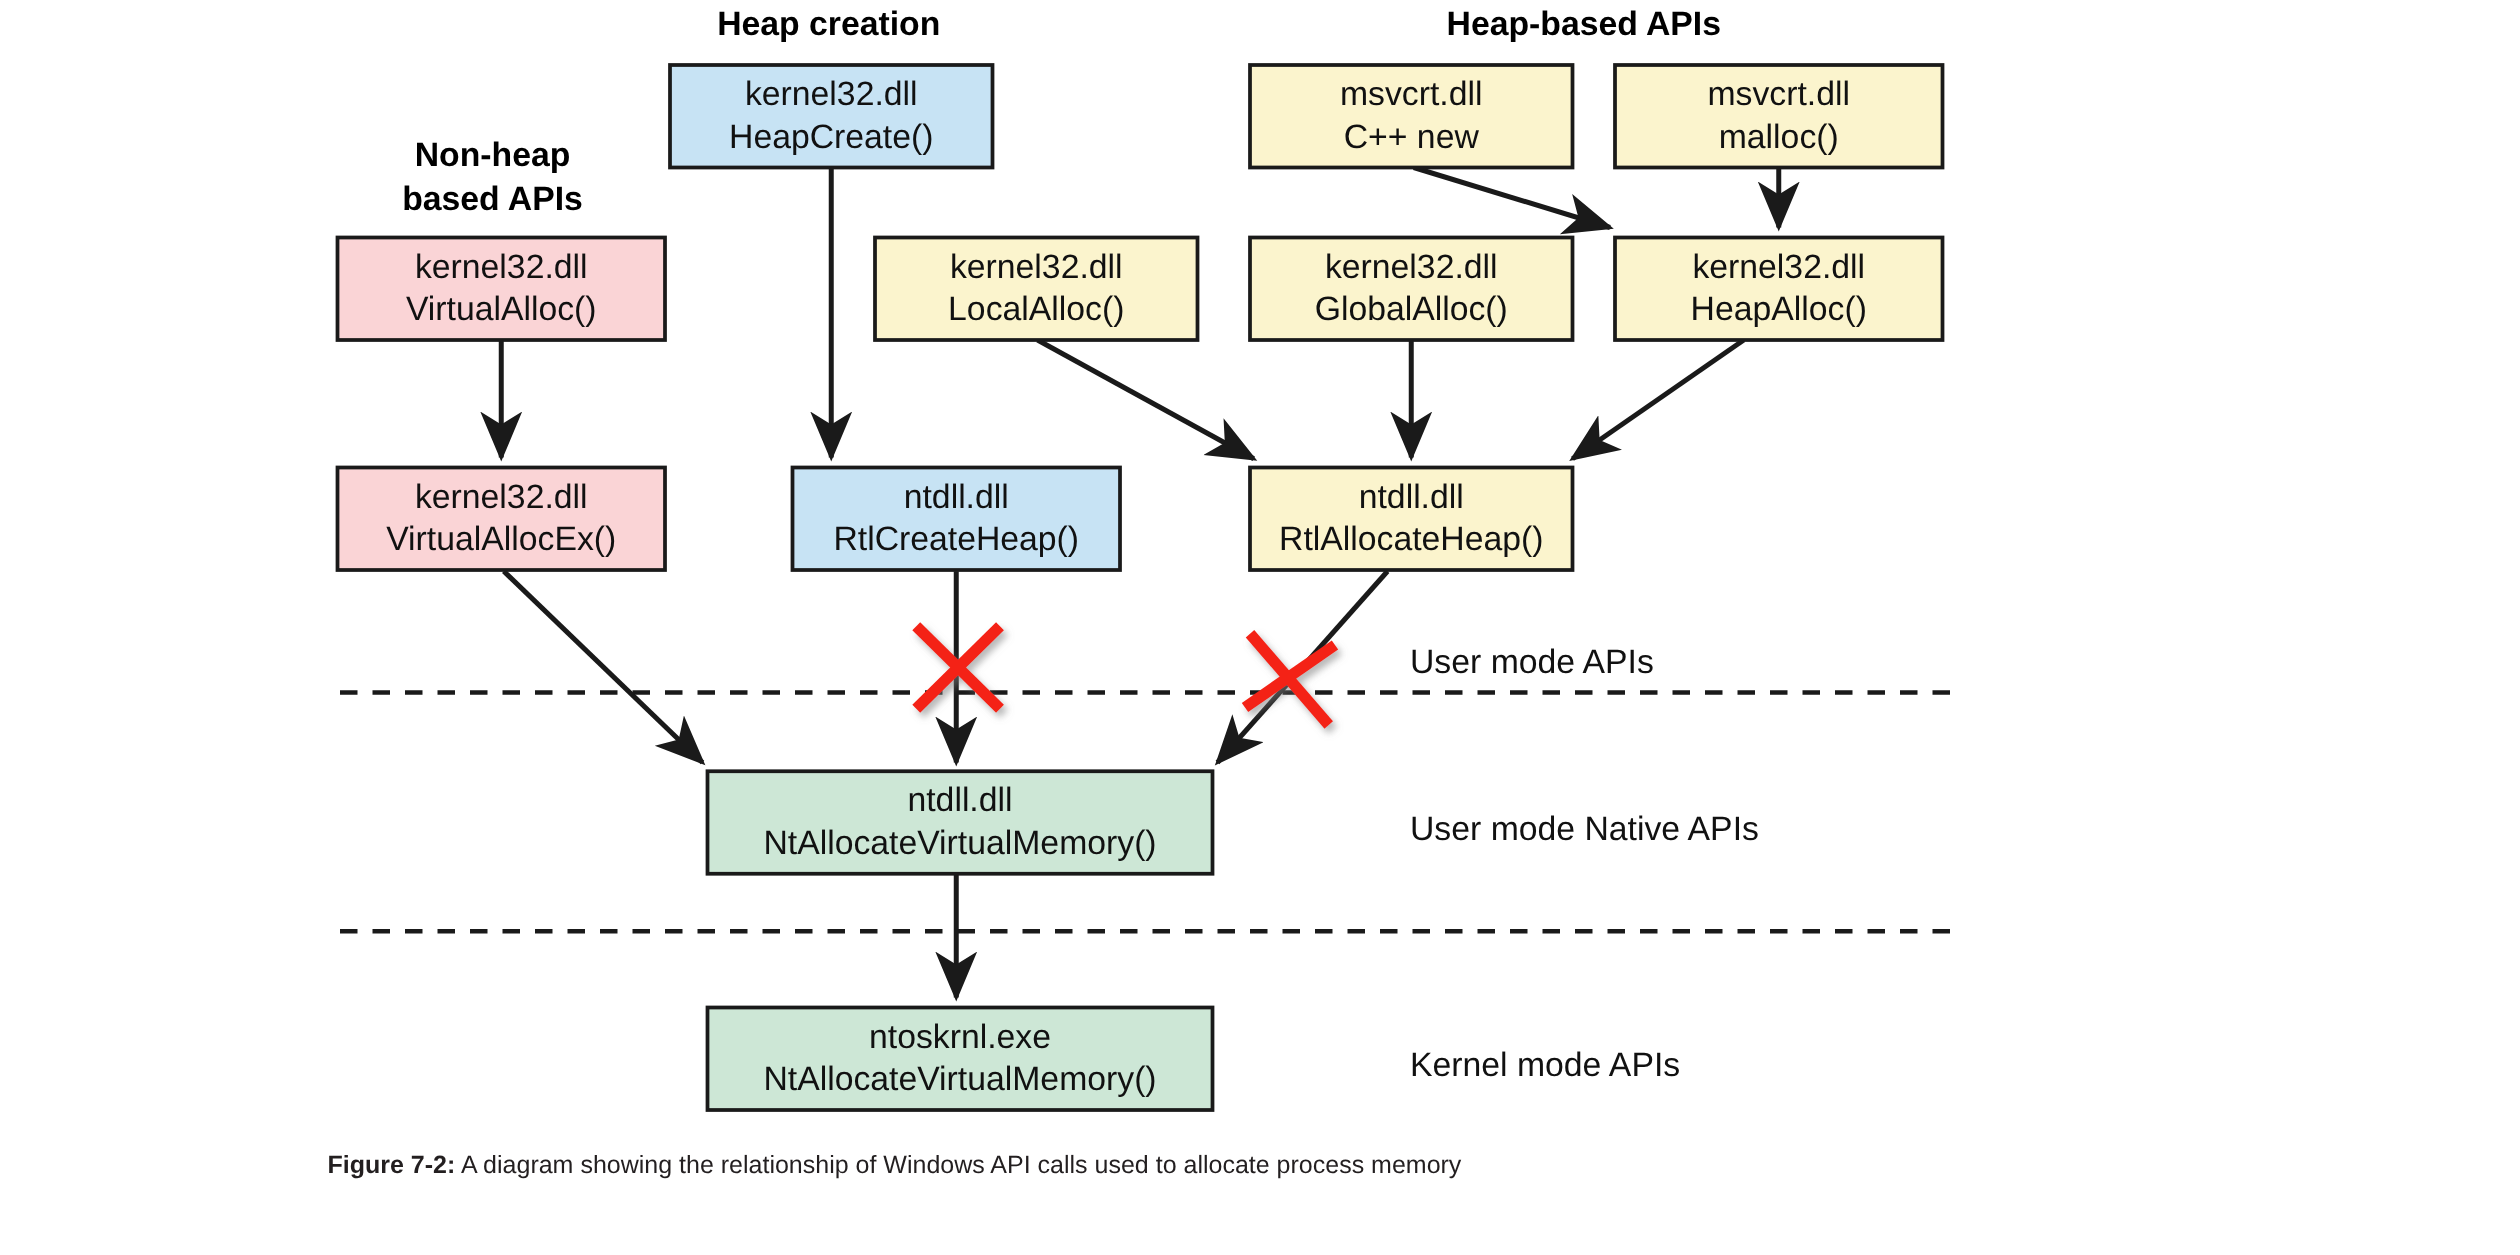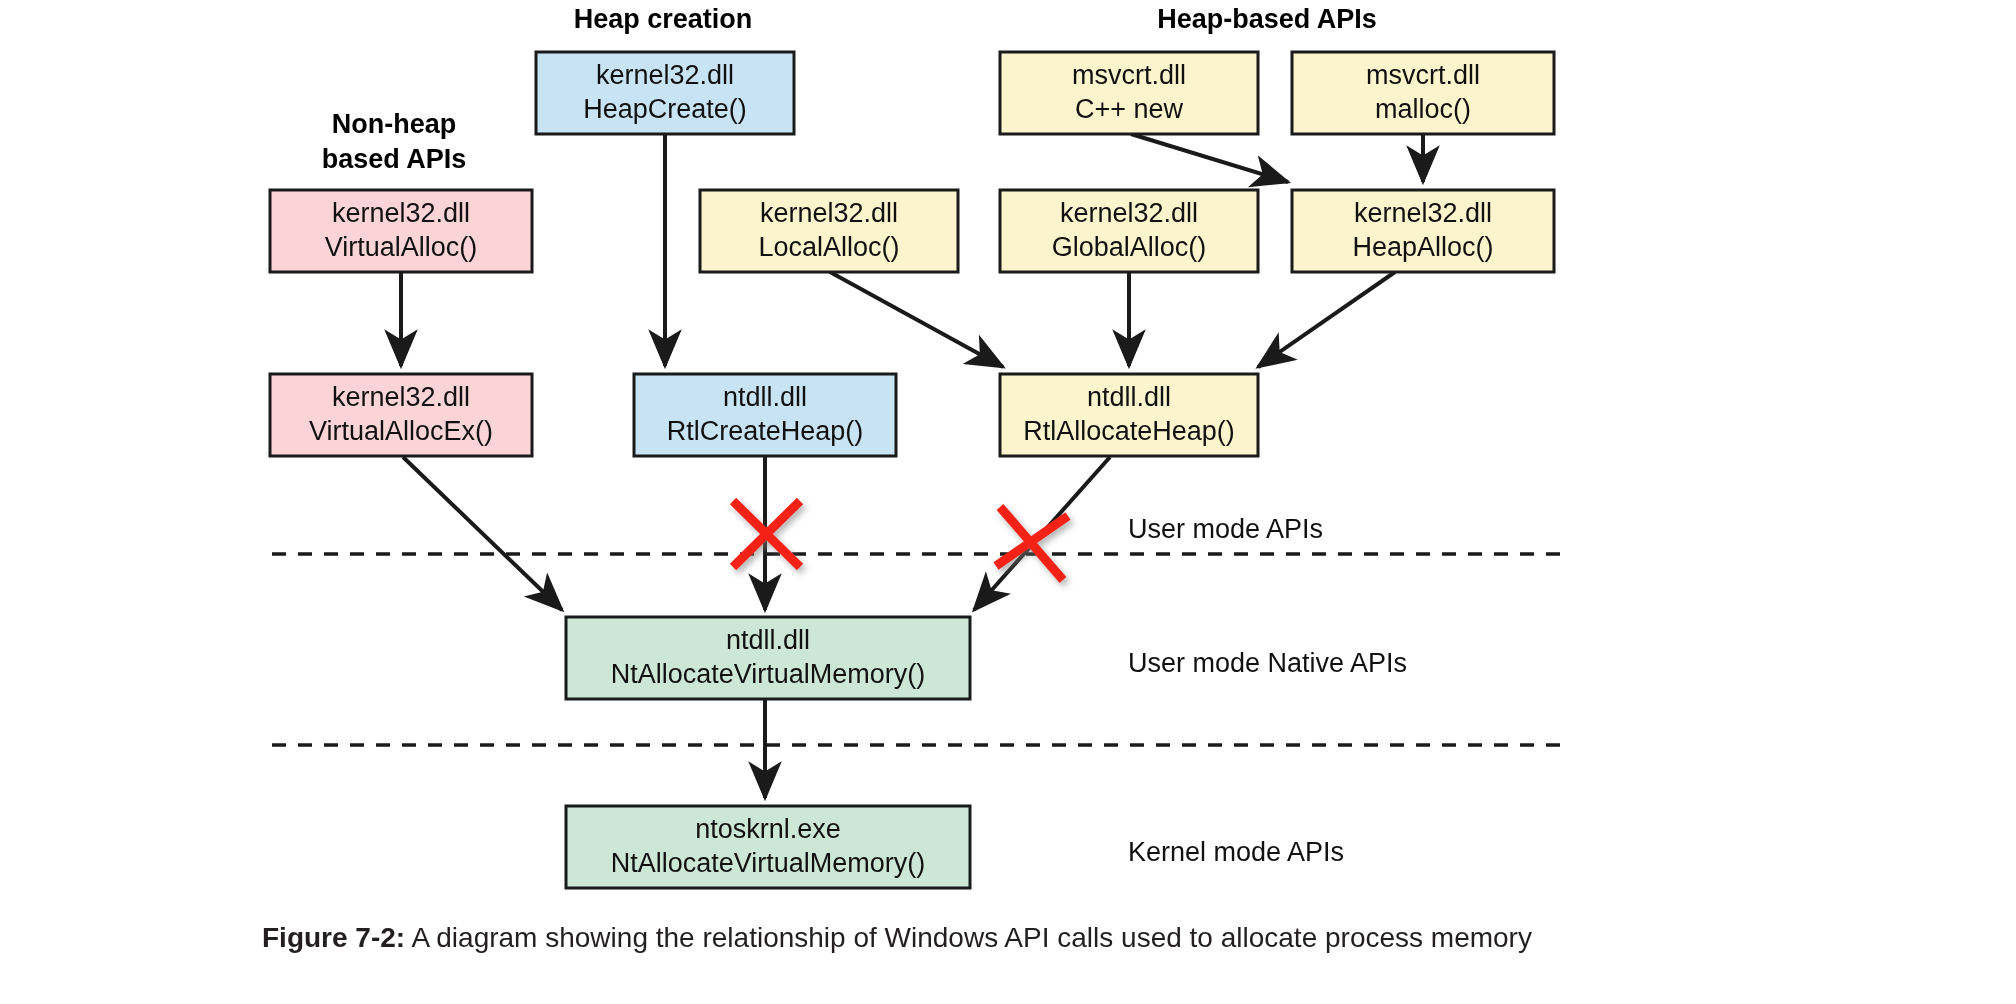--- a/index.html
+++ b/index.html
@@ -62,21 +62,21 @@
     stroke: #f42314;
     stroke-width: 9;
     stroke-linecap: butt;
   }
   .caption {
     position: absolute;
     left: 262px;
     top: 918px;
     width: 1400px;
     font-family: "Liberation Sans", sans-serif;
-    font-size: 28px;
+    font-size: 20px;
     line-height: 1.42;
     color: #231f20;
   }
   .caption b {
     font-weight: bold;
   }
 </style>
 </head>
 <body>
 

